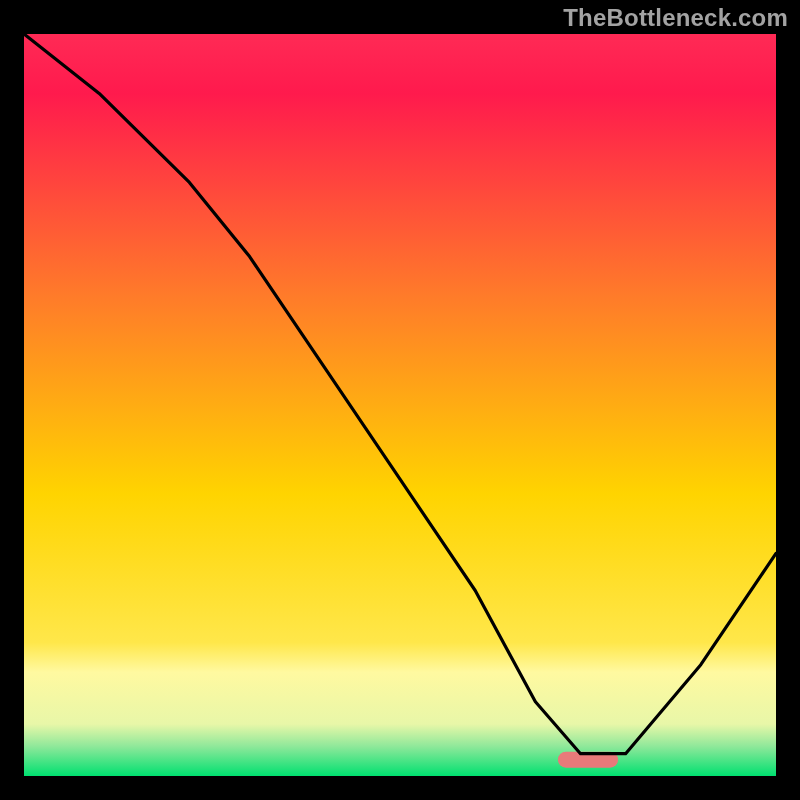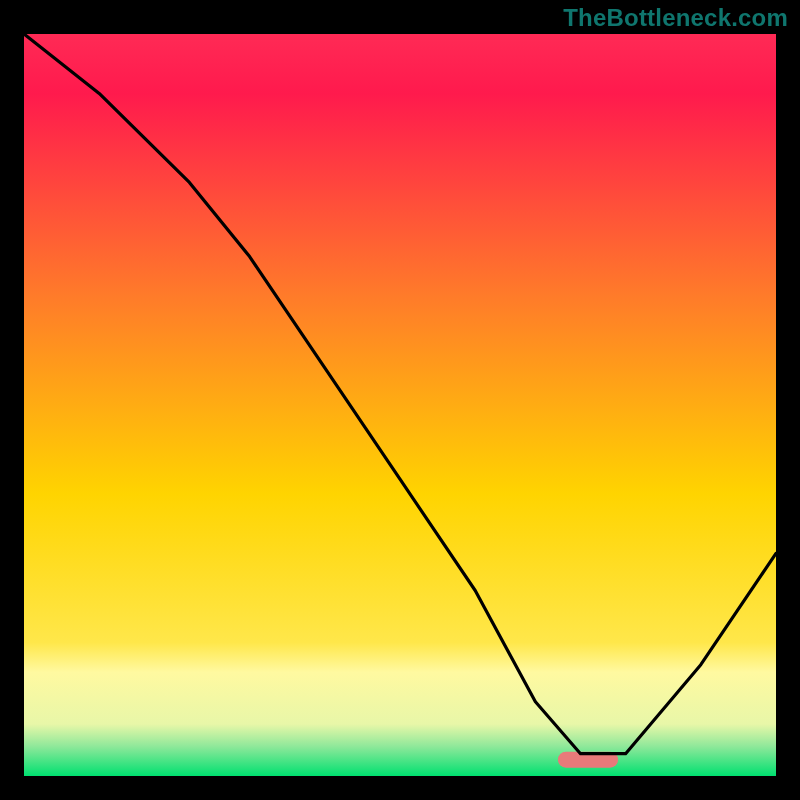--- a/index.html
+++ b/index.html
@@ -10,21 +10,21 @@
     background: #000;
     position: relative;
   }
   .watermark {
     position: absolute;
     top: 4px;
     right: 12px;
     font-family: Arial, Helvetica, sans-serif;
     font-size: 24px;
     font-weight: bold;
-    color: #0f766e;
+    color: #a3a3a3;
     letter-spacing: 0.2px;
     z-index: 5;
   }
   .plot {
     position: absolute;
     left: 24px;
     top: 34px;
     width: 752px;
     height: 742px;
   }

